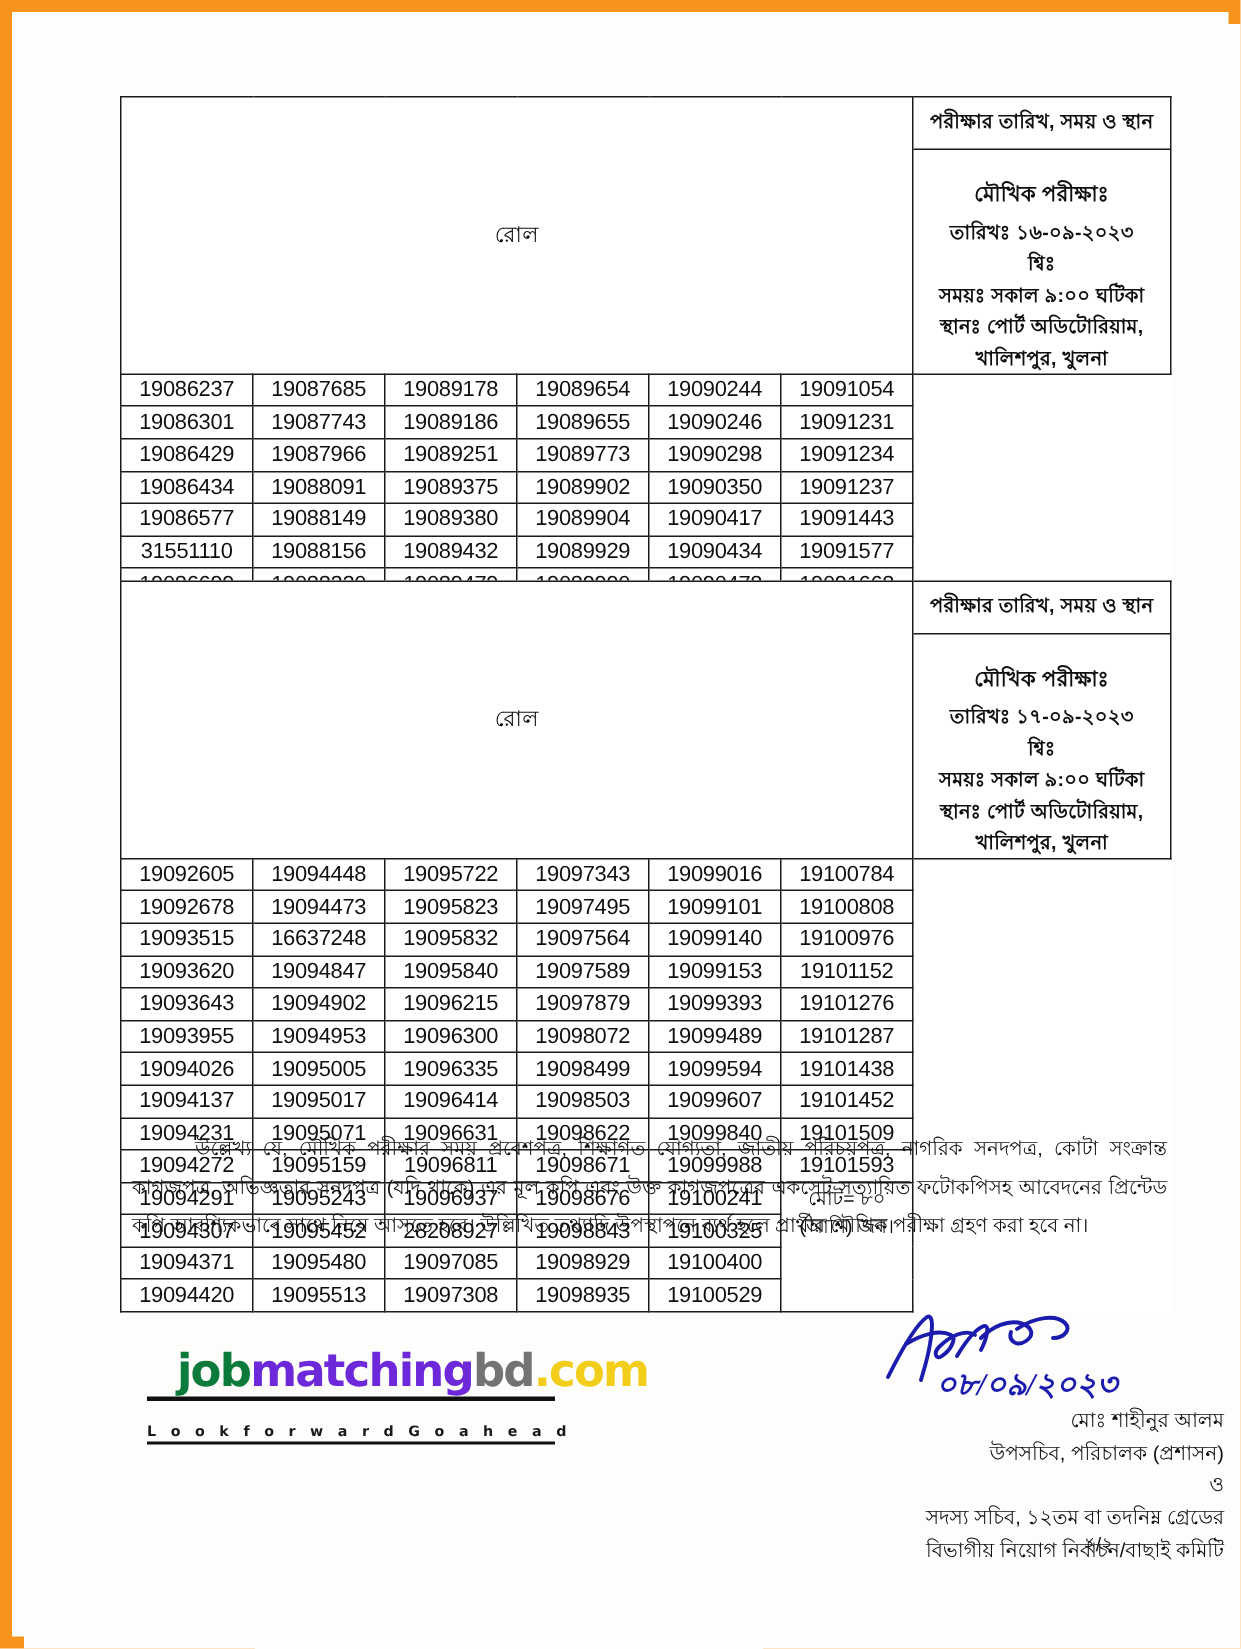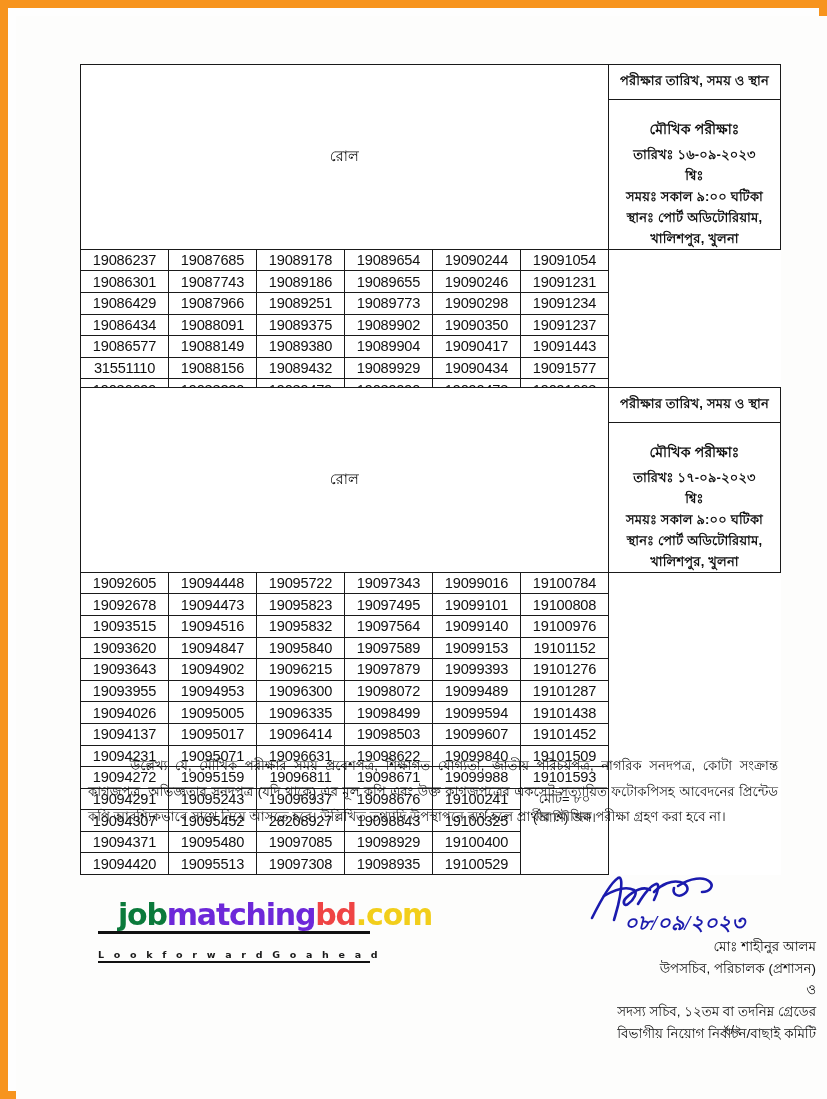--- a/index.html
+++ b/index.html
@@ -114,21 +114,21 @@
   .logo-text {
     font-family: "DejaVu Sans", sans-serif;
     font-weight: bold;
     font-size: 30px;
     letter-spacing: -1.2px;
     line-height: 1;
     white-space: nowrap;
   }
   .logo-text .g1 { color: #0B7A3B; margin-left: 20px; }
   .logo-text .g2 { color: #6d28d9; }
-  .logo-text .g3 { color: #ef4444; }
+  .logo-text .g3 { color: #737373; }
   .logo-text .g4 { color: #F2CE1B; }
   .logo-rule {
     height: 3px;
     background: #111;
     margin-top: 1px;
     width: 272px;
   }
   .logo-tag {
     font-family: "DejaVu Sans", sans-serif;
     font-weight: bold;
@@ -364,21 +364,21 @@
           <tr>
             <td class="roll-cell">19092678</td>
             <td class="roll-cell">19094473</td>
             <td class="roll-cell">19095823</td>
             <td class="roll-cell">19097495</td>
             <td class="roll-cell">19099101</td>
             <td class="roll-cell">19100808</td>
           </tr>
           <tr>
             <td class="roll-cell">19093515</td>
-            <td class="roll-cell">19094516</td>
+            <td class="roll-cell">16637248</td>
             <td class="roll-cell">19095832</td>
             <td class="roll-cell">19097564</td>
             <td class="roll-cell">19099140</td>
             <td class="roll-cell">19100976</td>
           </tr>
           <tr>
             <td class="roll-cell">19093620</td>
             <td class="roll-cell">19094847</td>
             <td class="roll-cell">19095840</td>
             <td class="roll-cell">19097589</td>

